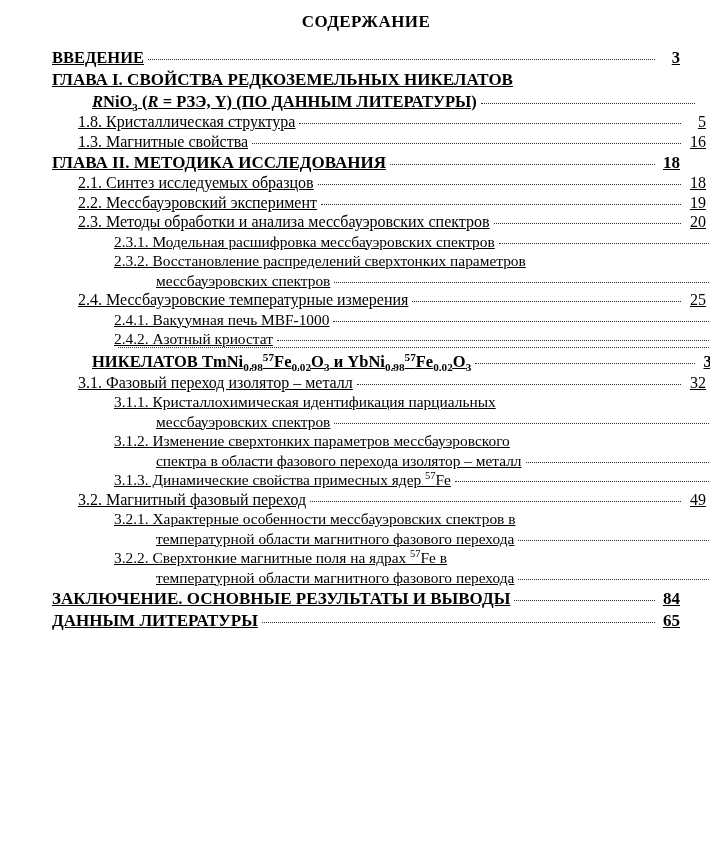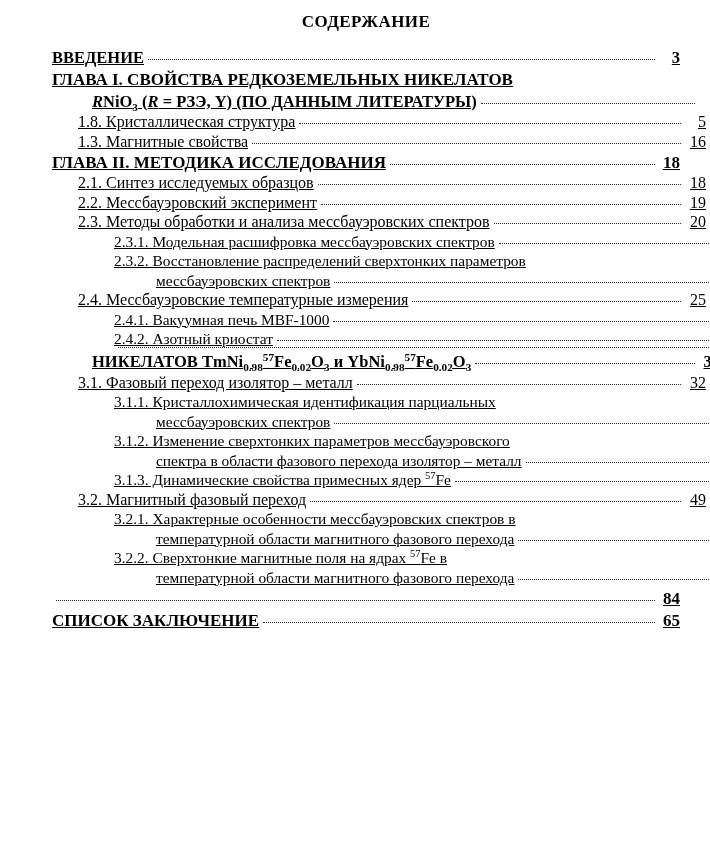--- a/index.html
+++ b/index.html
@@ -251,24 +251,25 @@
       <span class="label nowrap">3.2.2. Сверхтонкие магнитные поля на ядрах <sup>57</sup><span>Fe</span> в</span>
     </div>
 
     <div class="row cont-2">
       <span class="label">температурной области магнитного фазового перехода</span>
       <span class="dots"></span>
 
     </div>
 
     <div class="row lvl-chapter">
+      <span class="label">ЗАКЛЮЧЕНИЕ. ОСНОВНЫЕ РЕЗУЛЬТАТЫ И ВЫВОДЫ</span>
       <span class="dots"></span>
       <span class="pg">84</span>
     </div>
 
     <div class="row lvl-chapter">
-      <span class="label">СПИСОК ЗАКЛЮЧЕНИЕ</span>
+      <span class="label">ДАННЫМ ЛИТЕРАТУРЫ</span>
       <span class="dots"></span>
       <span class="pg">65</span>
     </div>
 
   </div>
 </div>
 
 </body></html>

